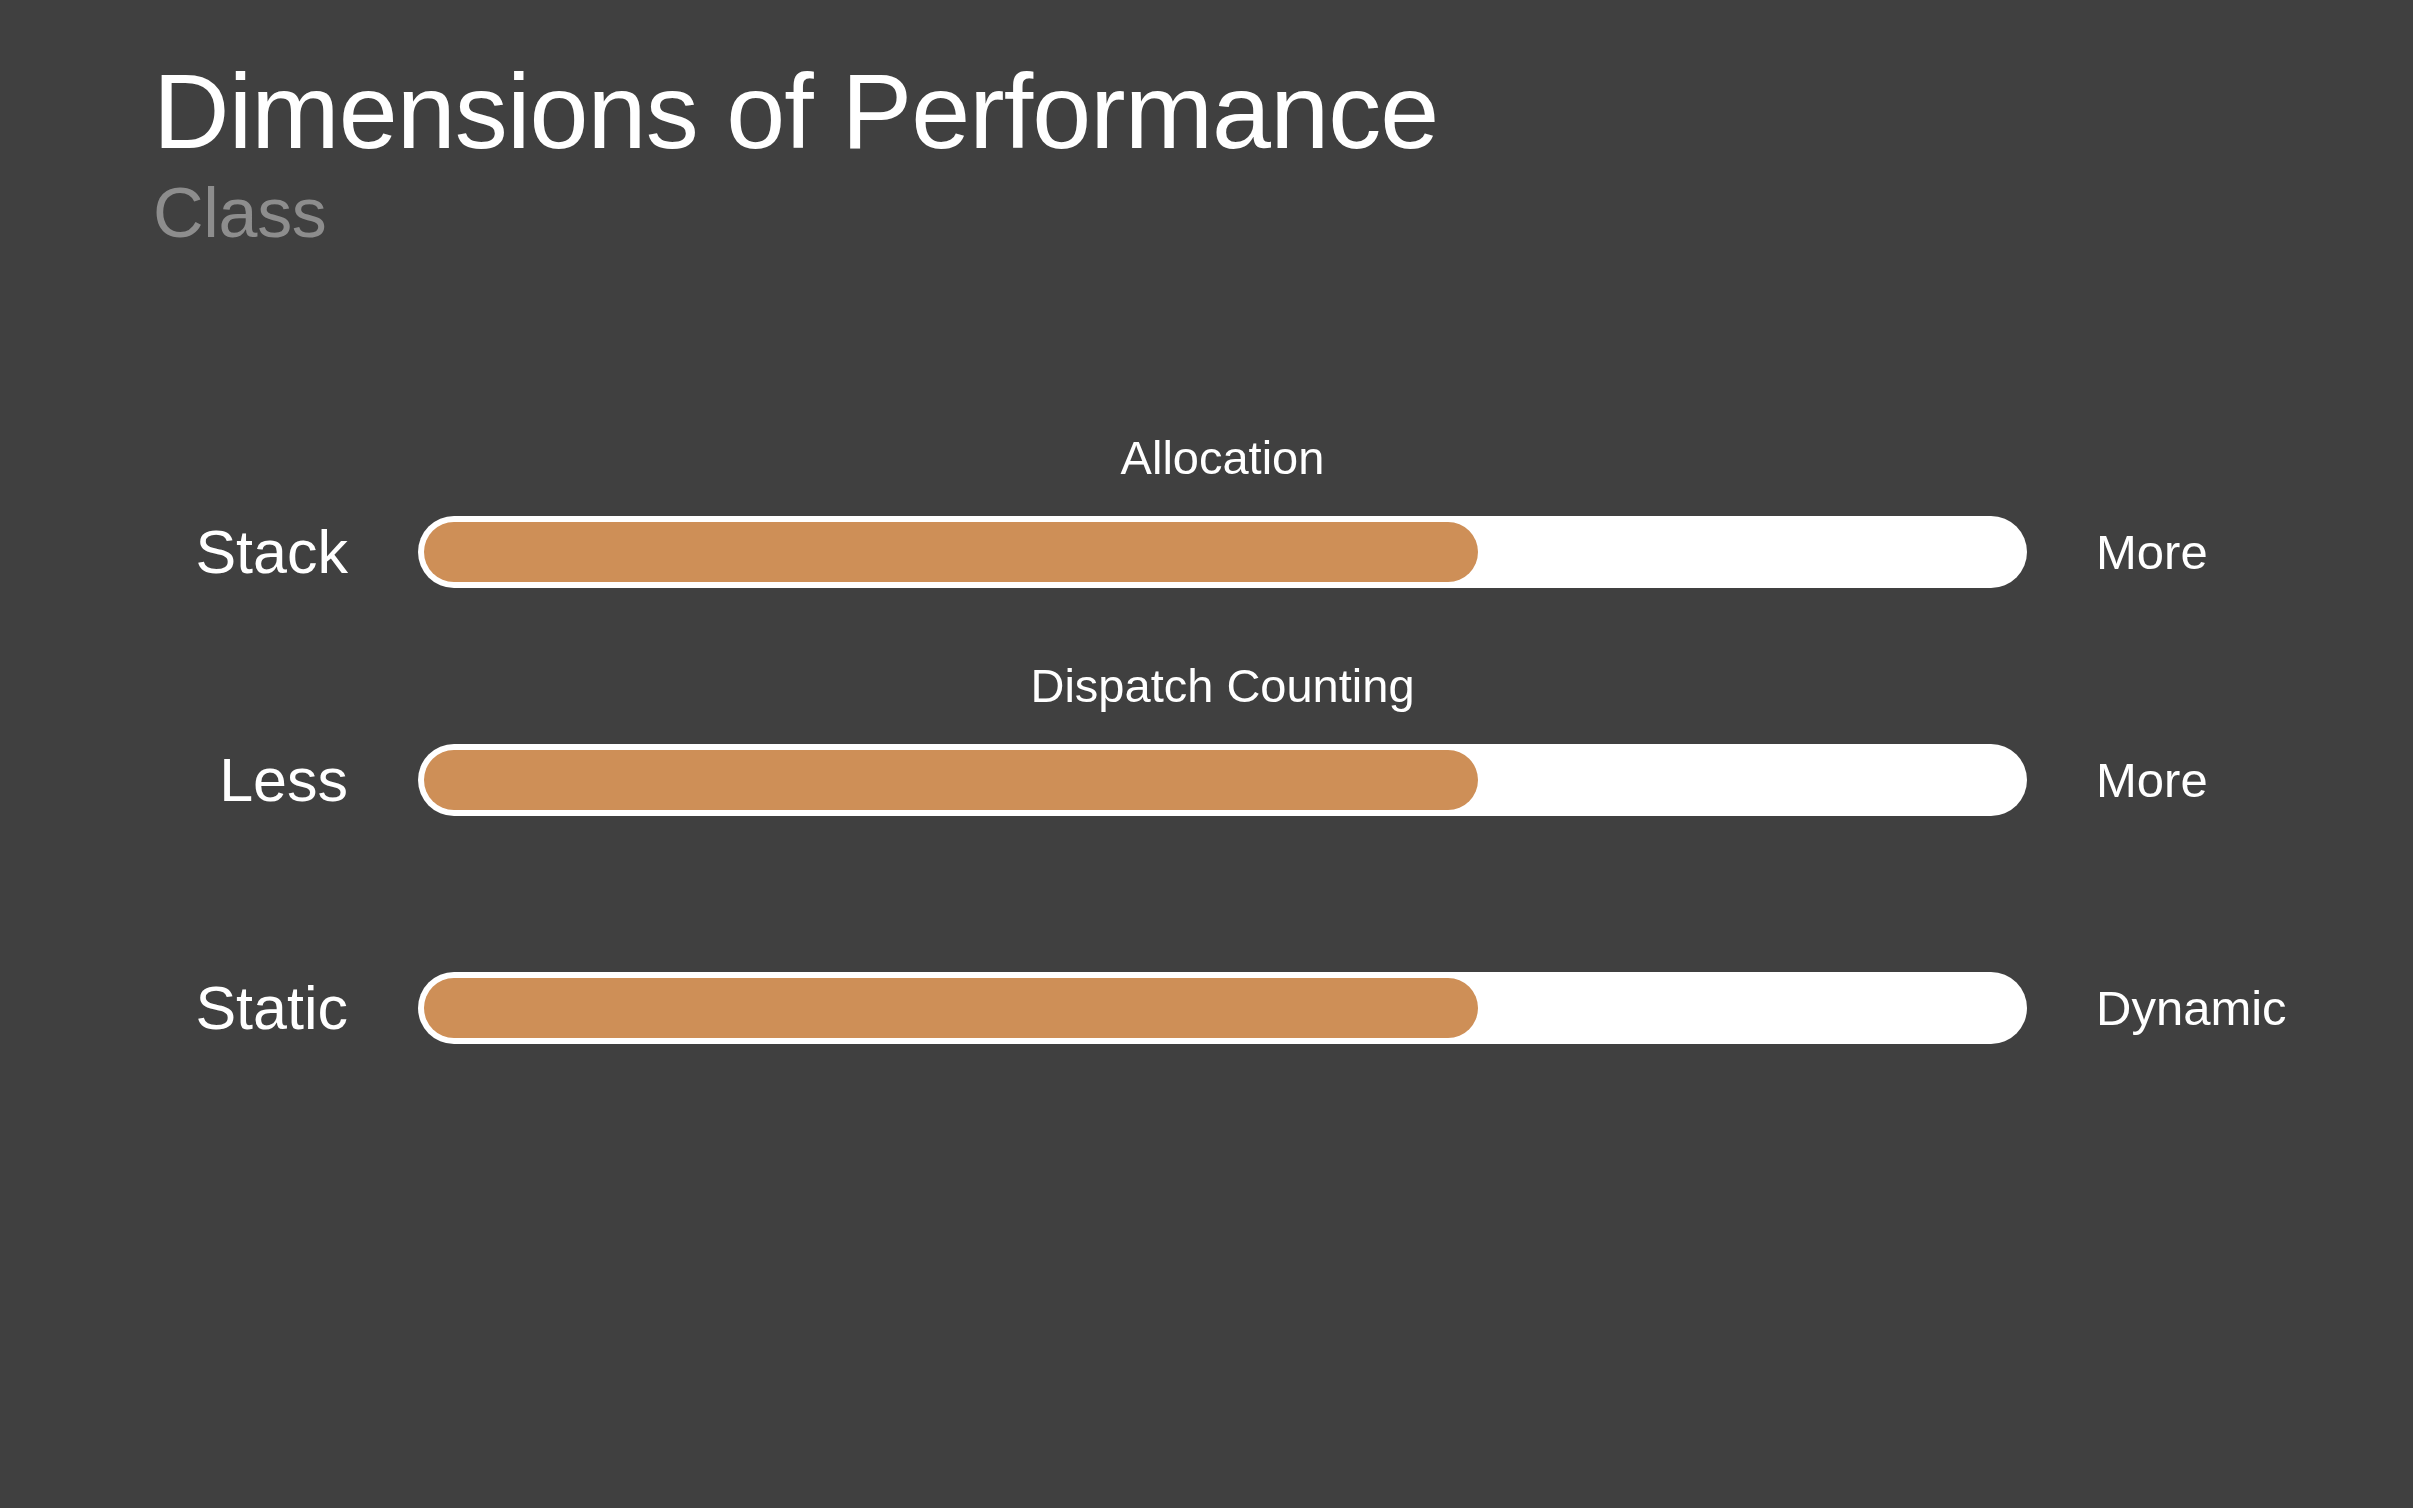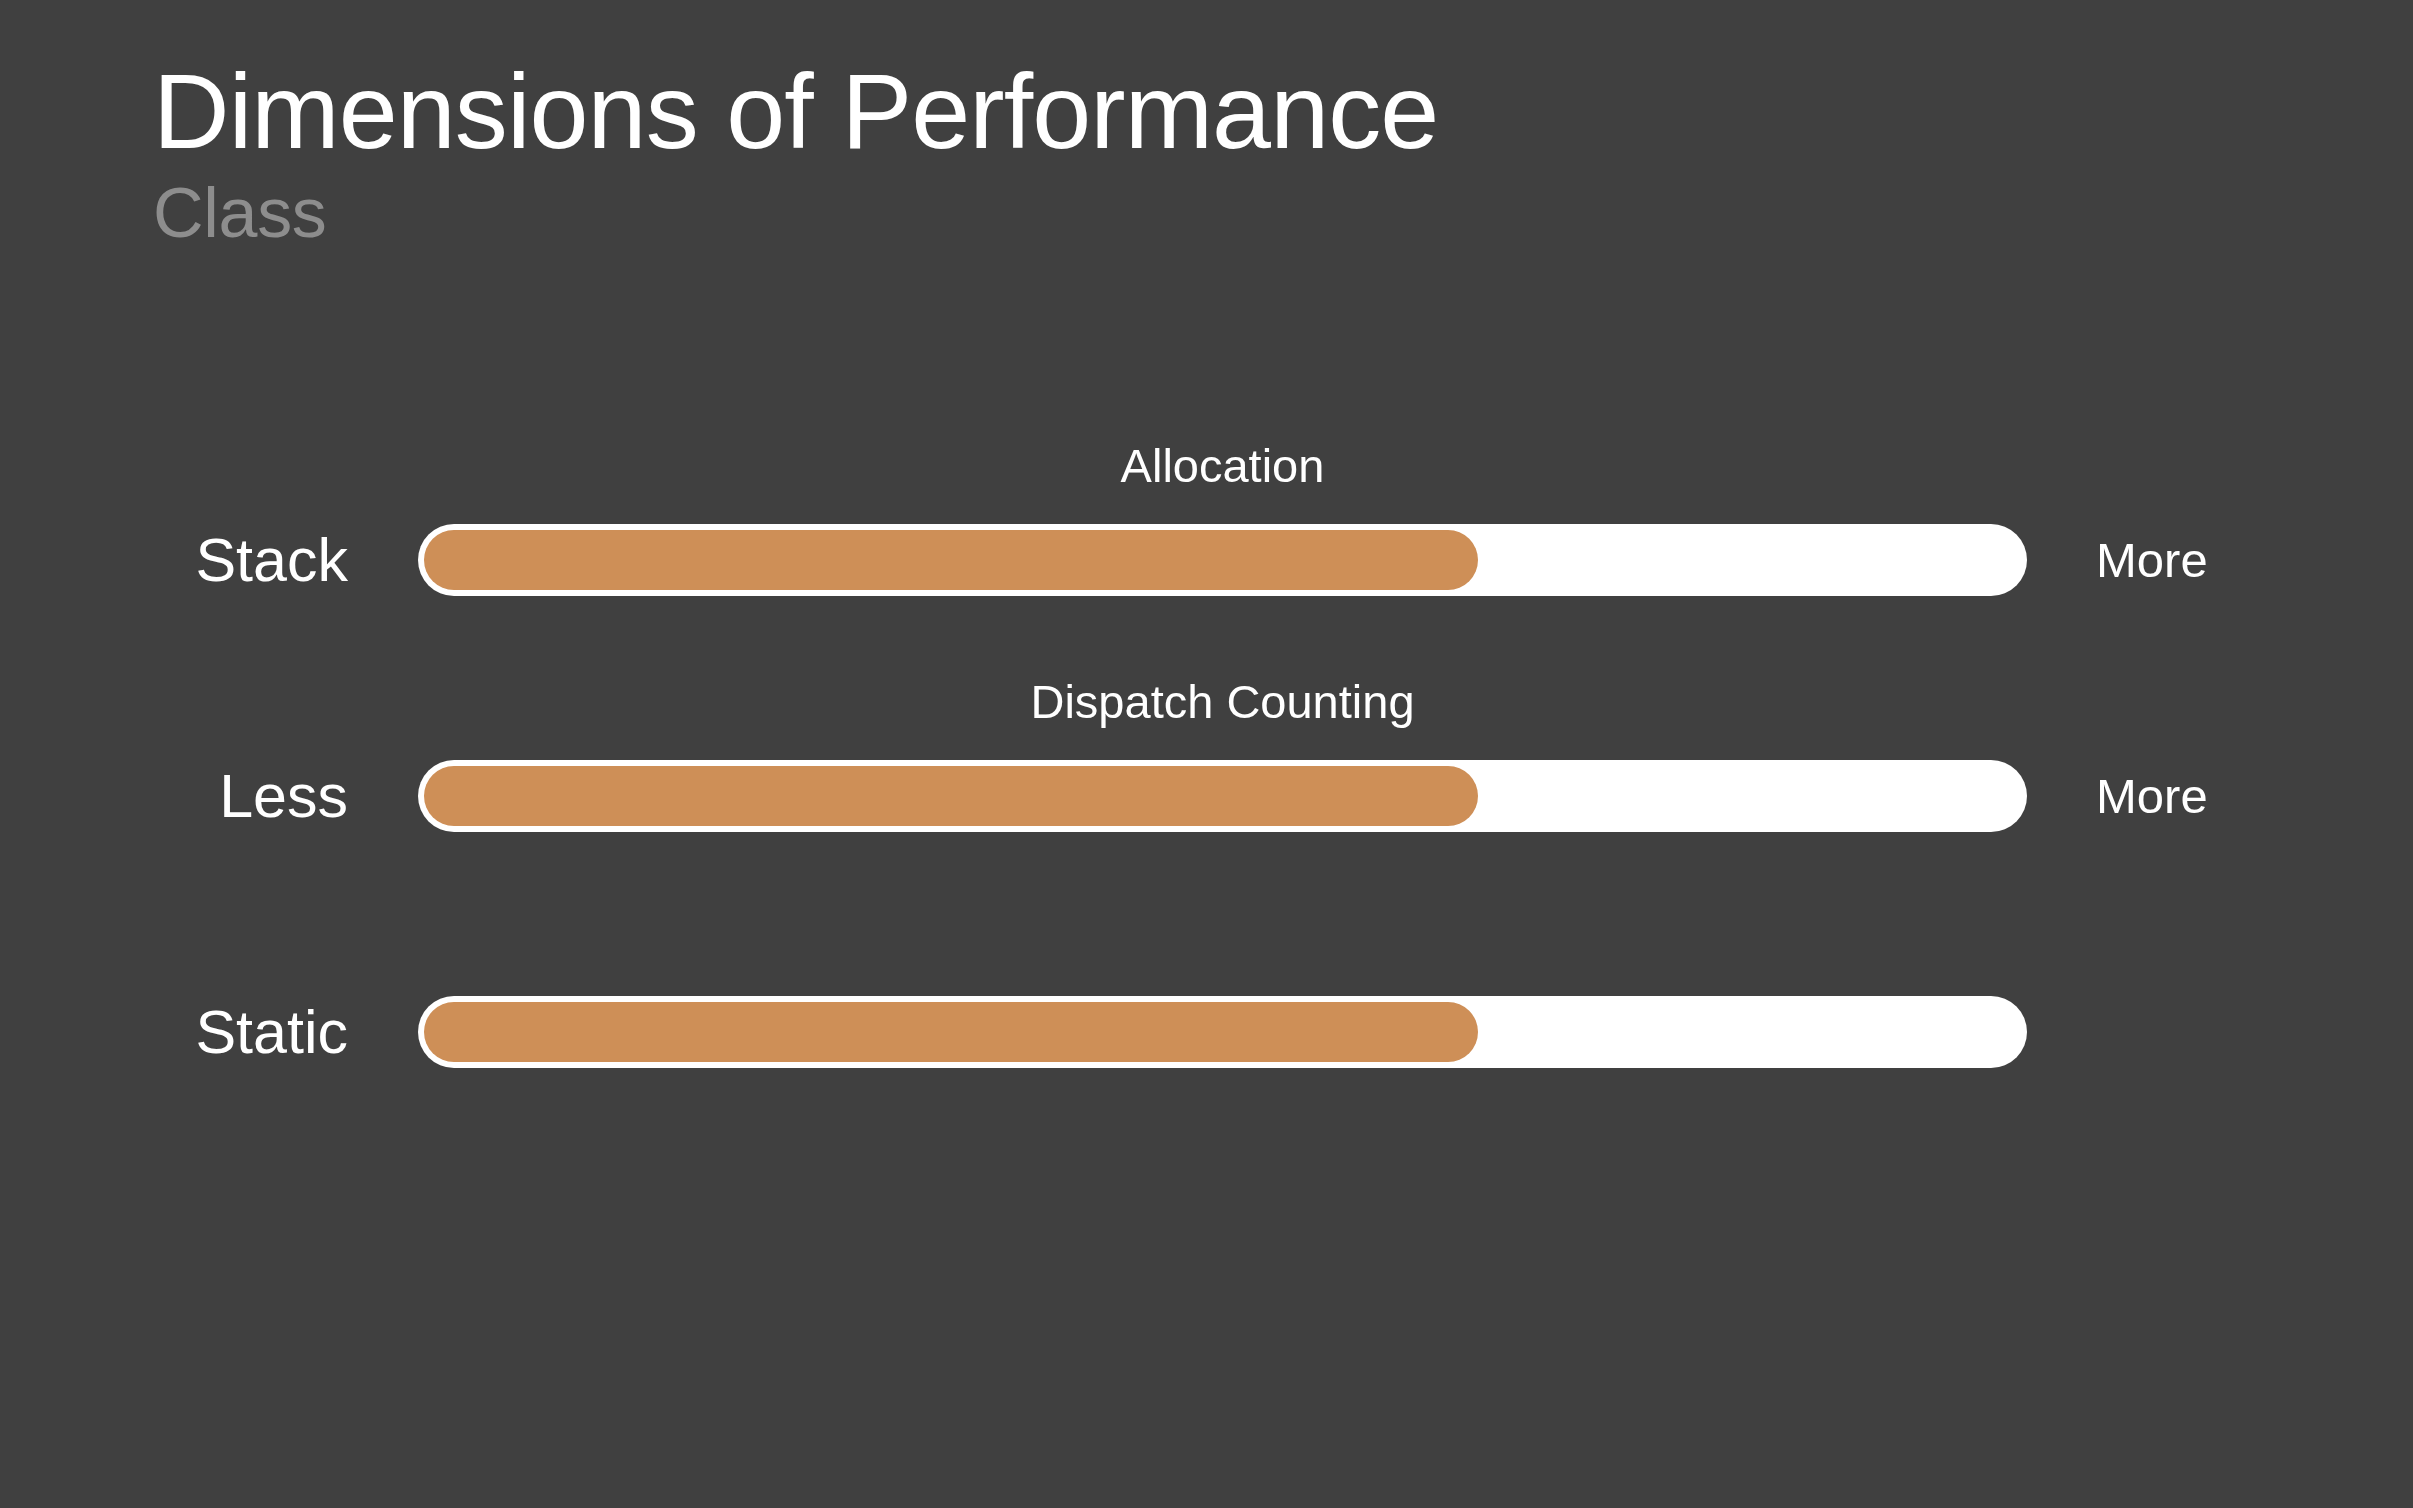--- a/index.html
+++ b/index.html
@@ -59,21 +59,20 @@
     position: absolute;
     left: 0;
     top: 434px;
     width: 2413px;
   }
 
   .slider-row {
     position: relative;
     width: 2413px;
     height: 228px;
-    margin-top: 8px;
   }
 
   .row-caption {
     position: absolute;
     left: 418px;
     top: 0px;
     width: 1609px;
     text-align: center;
     font-family: "Liberation Sans", sans-serif;
     font-weight: 300;
@@ -179,18 +178,19 @@
         <div class="label-right">More</div>
       </div>
     </div>
 
     <div class="slider-row">
       <div class="slider-wrap">
         <div class="label-left">Static</div>
         <div class="slider-track" style="background: rgb(255, 255, 255);">
           <div class="slider-fill" style="width: 66%; background: rgb(206, 143, 87);"></div>
         </div>
+        <div class="label-right">Dynamic</div>
       </div>
     </div>
 
   </div>
 </div>
 
 
 </body></html>

